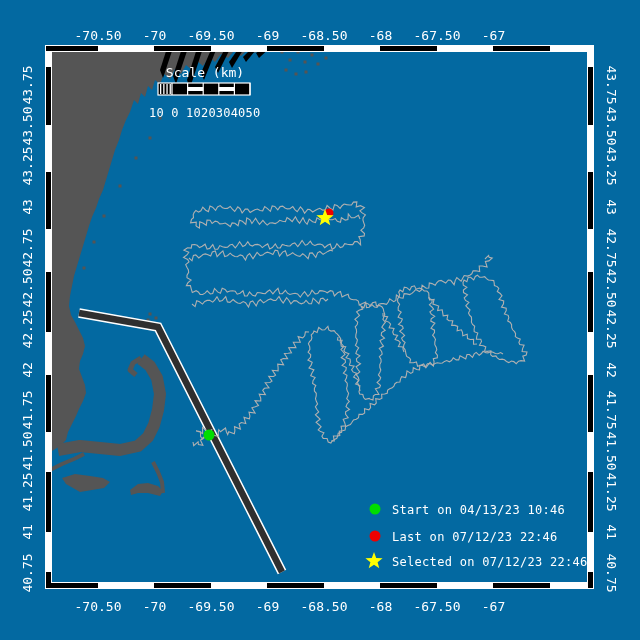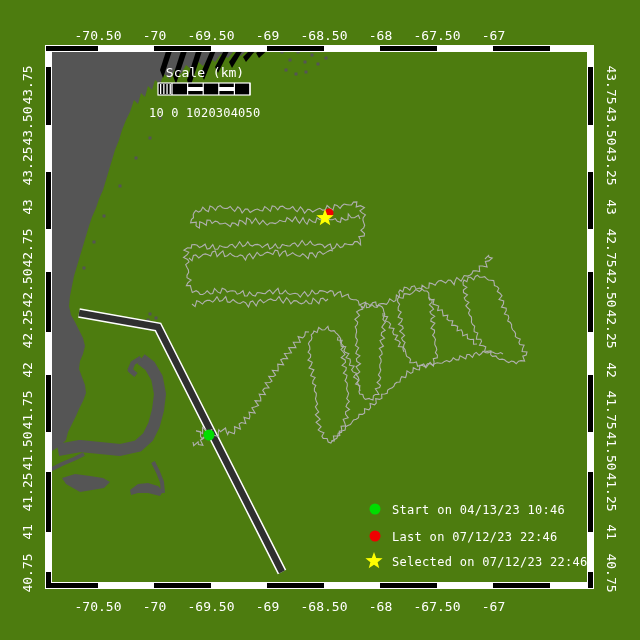--- a/index.html
+++ b/index.html
@@ -1,16 +1,16 @@
 <!DOCTYPE html>
 <html><head>
 <meta charset="utf-8">
 <style>
   html,body{margin:0;padding:0;background:#000;}
-  .stage{position:relative;width:640px;height:640px;background:#4d7c0f;overflow:hidden;
+  .stage{position:relative;width:640px;height:640px;background:#0369a1;overflow:hidden;
          font-family:"DejaVu Sans Mono",monospace;}
   svg text{font-family:"DejaVu Sans Mono",monospace;fill:#ffffff;}
   text.ax{font-size:13px;}
   text.sc{font-size:13px;}
   text.nm{font-size:12px;letter-spacing:0.2px;}
   text.lg{font-size:12px;letter-spacing:0.3px;}
 </style>
 </head>
 <body>
 

